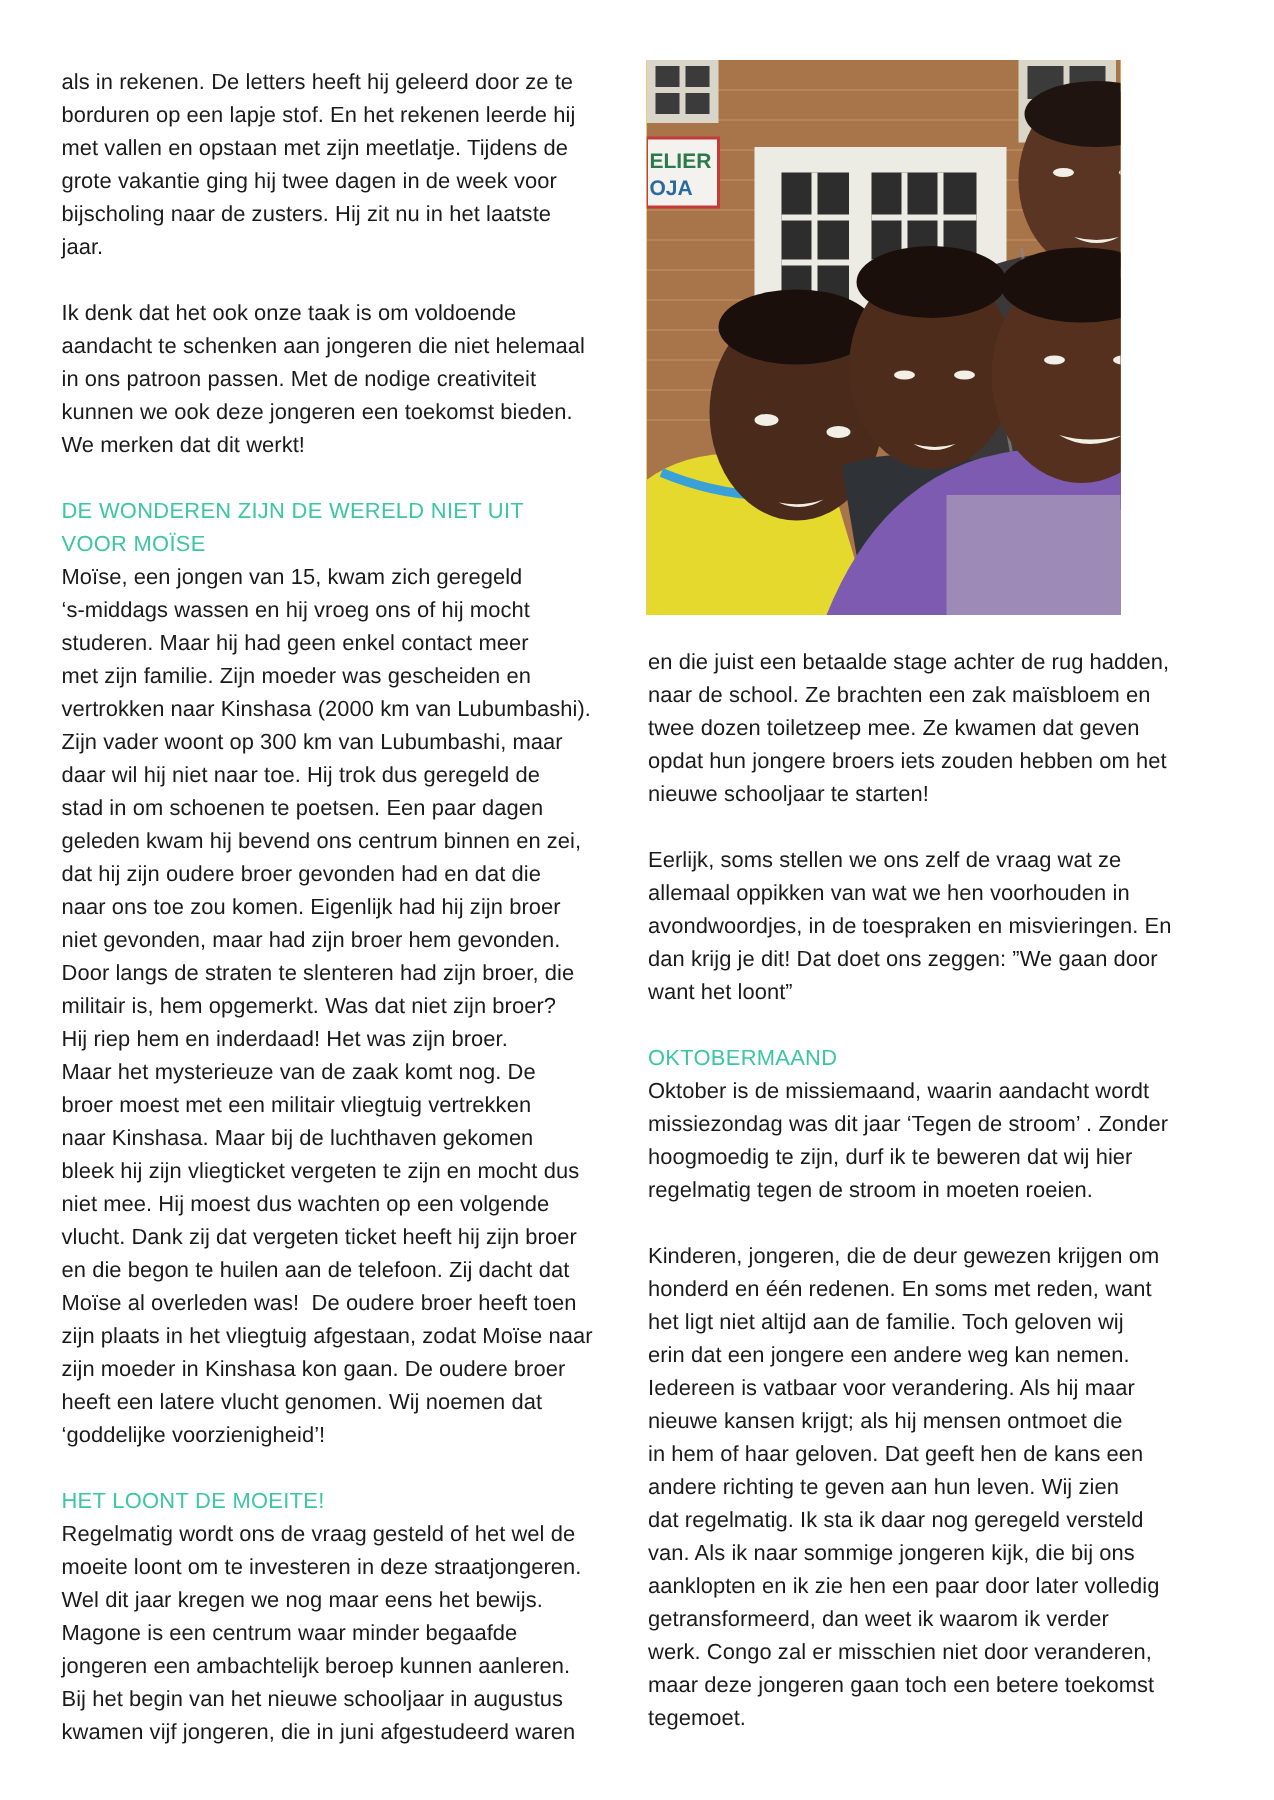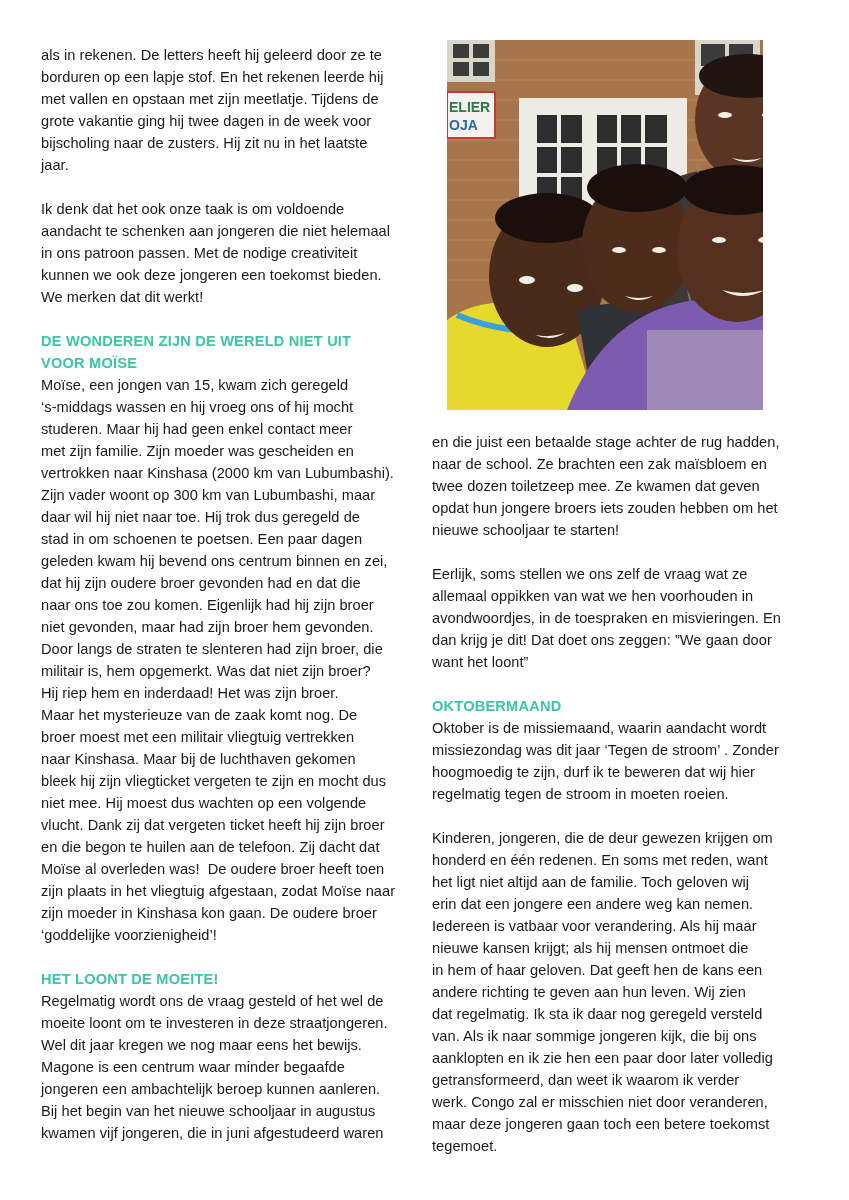--- a/index.html
+++ b/index.html
@@ -3,22 +3,22 @@
 <meta charset="utf-8">
 <style>
   html, body { margin: 0; padding: 0; background: #ffffff; }
   body { width: 849px; height: 1200px; position: relative; overflow: hidden;
          font-family: "Liberation Sans", "DejaVu Sans", sans-serif; color: #1a1a1a; }
   .col { position: absolute; font-size: 14.6px; line-height: 22px; letter-spacing: 0.05px; }
   .col-left { left: 41px; top: 44px; width: 385px; }
   .col-right { left: 432px; top: 431px; width: 395px; }
   .line { display: block; white-space: pre; height: 22px; }
   .blank { display: block; height: 22px; }
-  .heading { display: block; white-space: pre; height: 22px; color: #3cc6a3; font-weight: bold; font-size: 14.6px; letter-spacing: 0.2px; }
-  .photo { position: absolute; left: 431px; top: 40px; width: 316px; height: 370px; overflow: hidden; background: #eab308; margin-left: 16px; }
+  .heading { display: block; white-space: pre; height: 22px; color: #3cc6a3; font-weight: normal; font-size: 14.6px; letter-spacing: 0.2px; }
+  .photo { position: absolute; left: 431px; top: 40px; width: 316px; height: 370px; overflow: hidden; background: #eab308; }
   .photo svg { display: block; }
 </style>
 </head>
 <body>
 
 <div class="col col-left" id="left-col">
     <div>
       <span class="line">als in rekenen. De letters heeft hij geleerd door ze te</span>
       <span class="line">borduren op een lapje stof. En het rekenen leerde hij</span>
       <span class="line">met vallen en opstaan met zijn meetlatje. Tijdens de</span>
@@ -58,20 +58,21 @@
       <span class="line">Maar het mysterieuze van de zaak komt nog. De</span>
       <span class="line">broer moest met een militair vliegtuig vertrekken</span>
       <span class="line">naar Kinshasa. Maar bij de luchthaven gekomen</span>
       <span class="line">bleek hij zijn vliegticket vergeten te zijn en mocht dus</span>
       <span class="line">niet mee. Hij moest dus wachten op een volgende</span>
       <span class="line">vlucht. Dank zij dat vergeten ticket heeft hij zijn broer</span>
       <span class="line">en die begon te huilen aan de telefoon. Zij dacht dat</span>
       <span class="line">Moïse al overleden was!  De oudere broer heeft toen</span>
       <span class="line">zijn plaats in het vliegtuig afgestaan, zodat Moïse naar</span>
       <span class="line">zijn moeder in Kinshasa kon gaan. De oudere broer</span>
+      <span class="line">heeft een latere vlucht genomen. Wij noemen dat</span>
       <span class="line">‘goddelijke voorzienigheid’!</span>
     </div>
     <span class="blank"></span>
     <div>
       <span class="heading">HET LOONT DE MOEITE!</span>
     </div>
     <div>
       <span class="line">Regelmatig wordt ons de vraag gesteld of het wel de</span>
       <span class="line">moeite loont om te investeren in deze straatjongeren.</span>
       <span class="line">Wel dit jaar kregen we nog maar eens het bewijs.</span>

